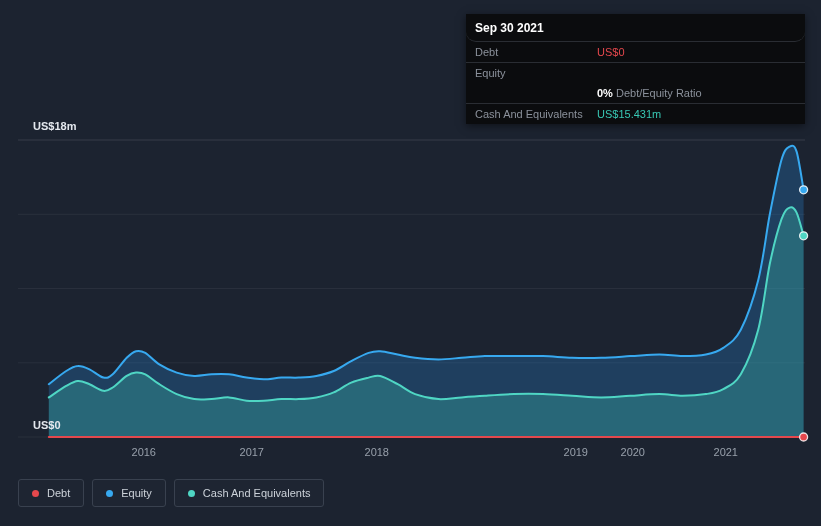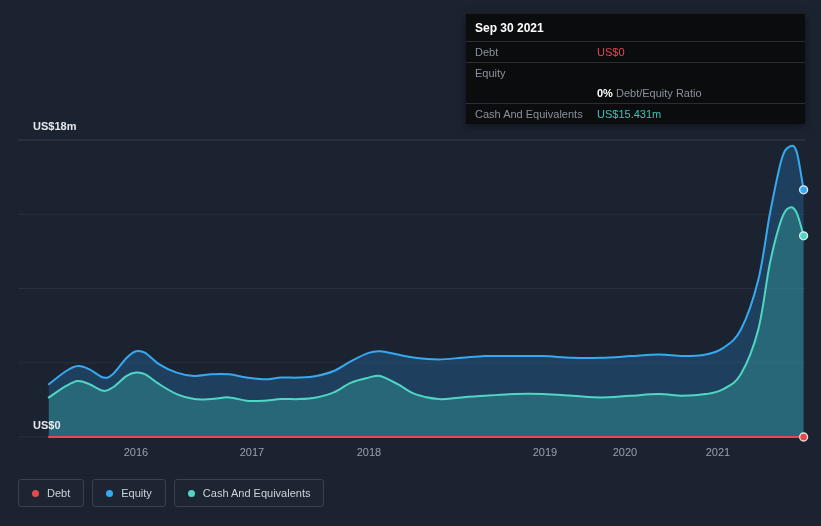--- a/index.html
+++ b/index.html
@@ -11,31 +11,31 @@
     overflow:hidden;
     -webkit-font-smoothing:antialiased;
   }
   .stage{position:absolute;inset:0;}
   svg#chart-svg{position:absolute;left:0;top:0;}
 
   
   .y-label{position:absolute;font-size:11px;font-weight:700;color:#e4e8ee;padding-left:12px;}
   .y-label.top{left:21px;top:120px;}
   .y-label.bottom{left:21px;top:419px;}
-  .x-tick{position:absolute;top:446px;width:40px;margin-left:-20px;text-align:center;
+  .x-tick{position:absolute;top:446px;width:40px;margin-left:-20px;text-align:right;
           font-size:11px;color:#98a0ab;}
 
   
   .tooltip{
     position:absolute;left:466px;top:14px;width:339px;
     background:#0b0c0e;color:#fff;font-size:11px;z-index:10;
     box-shadow:0 2px 8px rgba(0,0,0,.5);
   }
   .tt-header{padding:7px 9px 6px;font-size:12px;font-weight:700;color:#ffffff;
-             border-bottom:1px solid #2a2d33;}
+             border-bottom:1px solid #2a2d33;border-radius:10px;}
   .tt-row{display:flex;align-items:center;padding:3px 9px;min-height:14px;}
   .tt-row.line{border-bottom:1px solid #2a2d33;}
   .tt-label{width:122px;flex:none;color:#8b919b;}
   .tt-value{flex:1;}
   .tt-value.red{color:#e5484d;}
   .tt-value.blue{color:#2ea3f2;}
   .tt-value.teal{color:#38c8b4;}
   .tt-ratio-num{font-weight:700;color:#ffffff;}
   .tt-ratio-text{color:#8b919b;}
 
@@ -67,23 +67,23 @@
       <path d="M48.8,437.0C174.6,437.0 677.8,437.0 803.6,437.0" fill="none" stroke="#e5484d" stroke-width="2" stroke-linejoin="round" stroke-linecap="round"></path>
       <circle cx="803.6" cy="189.8" r="4" fill="#37a9f0" stroke="rgba(255,255,255,0.85)" stroke-width="1.3"></circle>
       <circle cx="803.6" cy="235.8" r="4" fill="#4fd6c4" stroke="rgba(255,255,255,0.85)" stroke-width="1.3"></circle>
       <circle cx="803.6" cy="437.0" r="4" fill="#e5484d" stroke="rgba(255,255,255,0.85)" stroke-width="1.3"></circle>
     </svg>
 
   <div class="y-label top">US$18m</div>
   <div class="y-label bottom">US$0</div>
   <div id="xticks">
       <span class="x-tick" style="left: 136px;">2016</span>
-      <span class="x-tick" style="left: 252px;">2017</span>
+      <span class="x-tick" style="left: 244px;">2017</span>
       <span class="x-tick" style="left: 369px;">2018</span>
-      <span class="x-tick" style="left: 480px; margin-left: 45px;">2019</span>
+      <span class="x-tick" style="left: 503px; margin-left: 45px;">2019</span>
       <span class="x-tick" style="left: 625px;">2020</span>
       <span class="x-tick" style="left: 718px;">2021</span>
     </div>
 
   <div class="tooltip">
     <div class="tt-header">Sep 30 2021</div>
     <div class="tt-row line">
       <span class="tt-label">Debt</span>
       <span class="tt-value red">US$0</span>
     </div>

